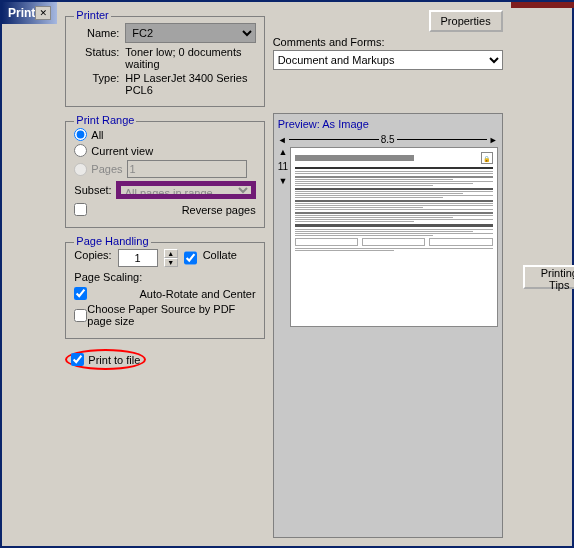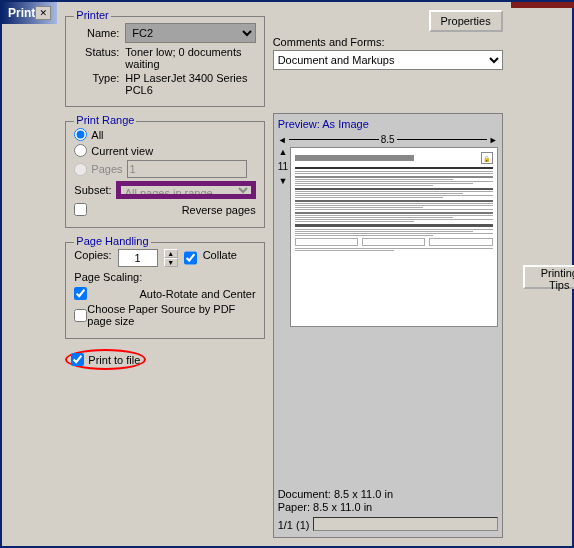--- a/index.html
+++ b/index.html
@@ -565,28 +565,20 @@
               <div style="display:flex; gap:4px; margin-bottom:2px;">
                 <div style="flex:1; height:8px; border:1px solid #aaa;"></div>
                 <div style="flex:1; height:8px; border:1px solid #aaa;"></div>
                 <div style="flex:1; height:8px; border:1px solid #aaa;"></div>
               </div>
               <div style="height:1px; background:#aaa; margin-bottom:1px;"></div>
               <div style="height:1px; background:#aaa; margin-bottom:1px; width:50%;"></div>
             </div>
           </div>
 
-          <div class="preview-info">
-            <div>Document: 8.5 x 11.0 in</div>
-            <div>Paper: 8.5 x 11.0 in</div>
-            <div class="slider-row">
-              <span>1/1 (1)</span>
-              <div class="slider"></div>
-            </div>
-          </div>
         </div>
       </div>
 
     </div>
 
   </div>
 
   <div class="bottom-bar">
     <div class="bottom-left">
       <button class="action-btn">Printing Tips</button>

